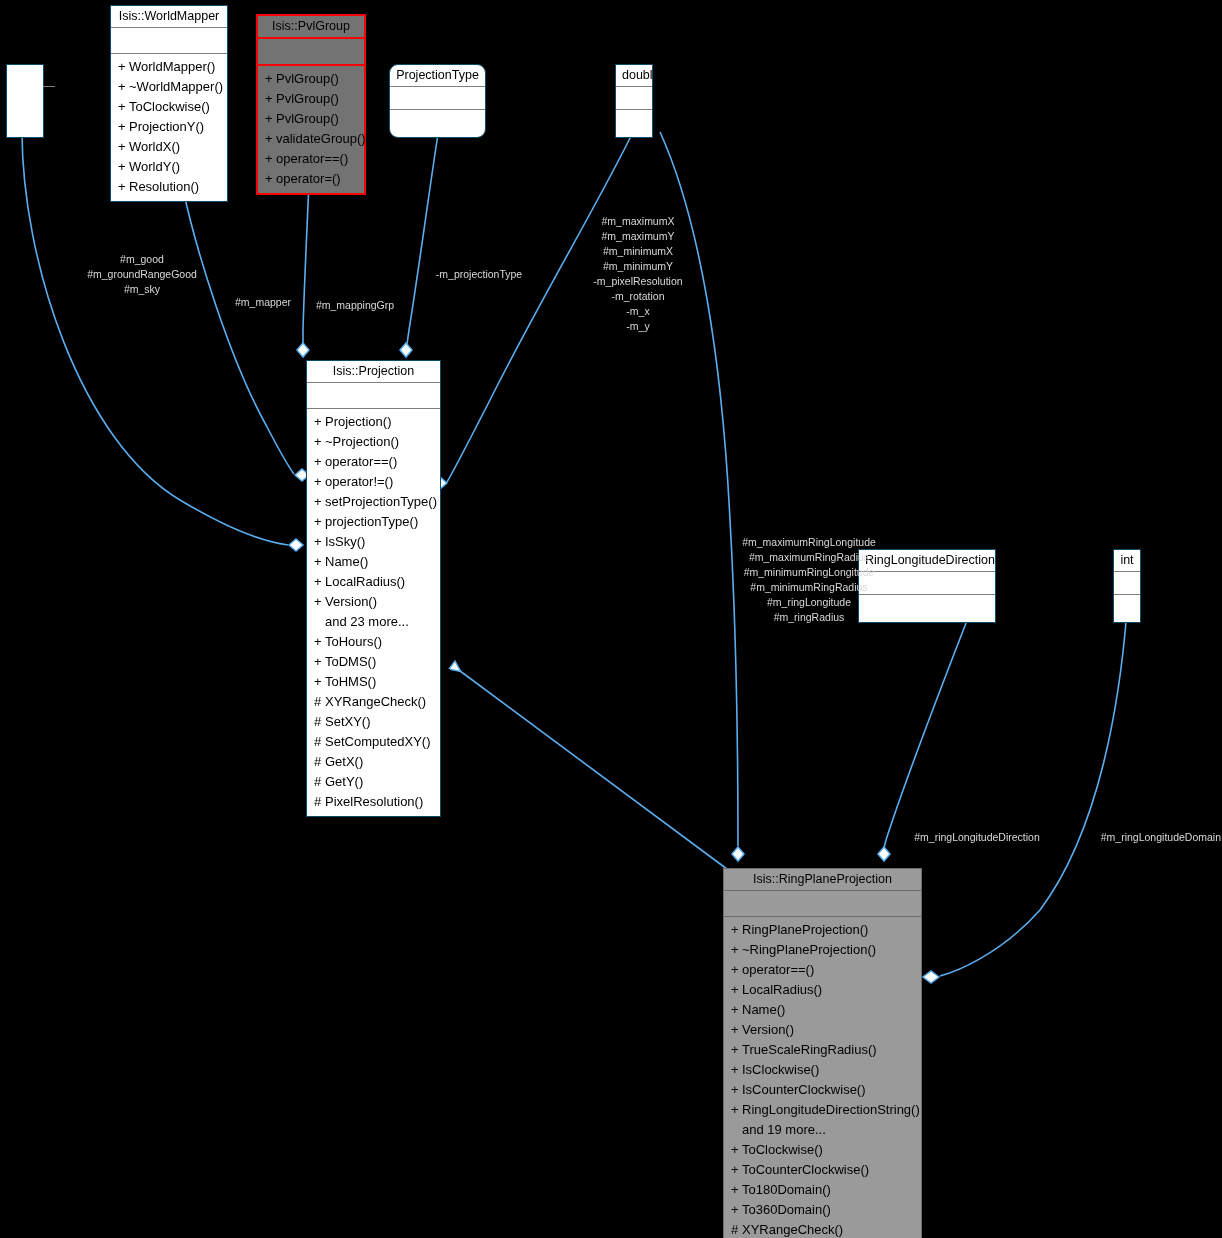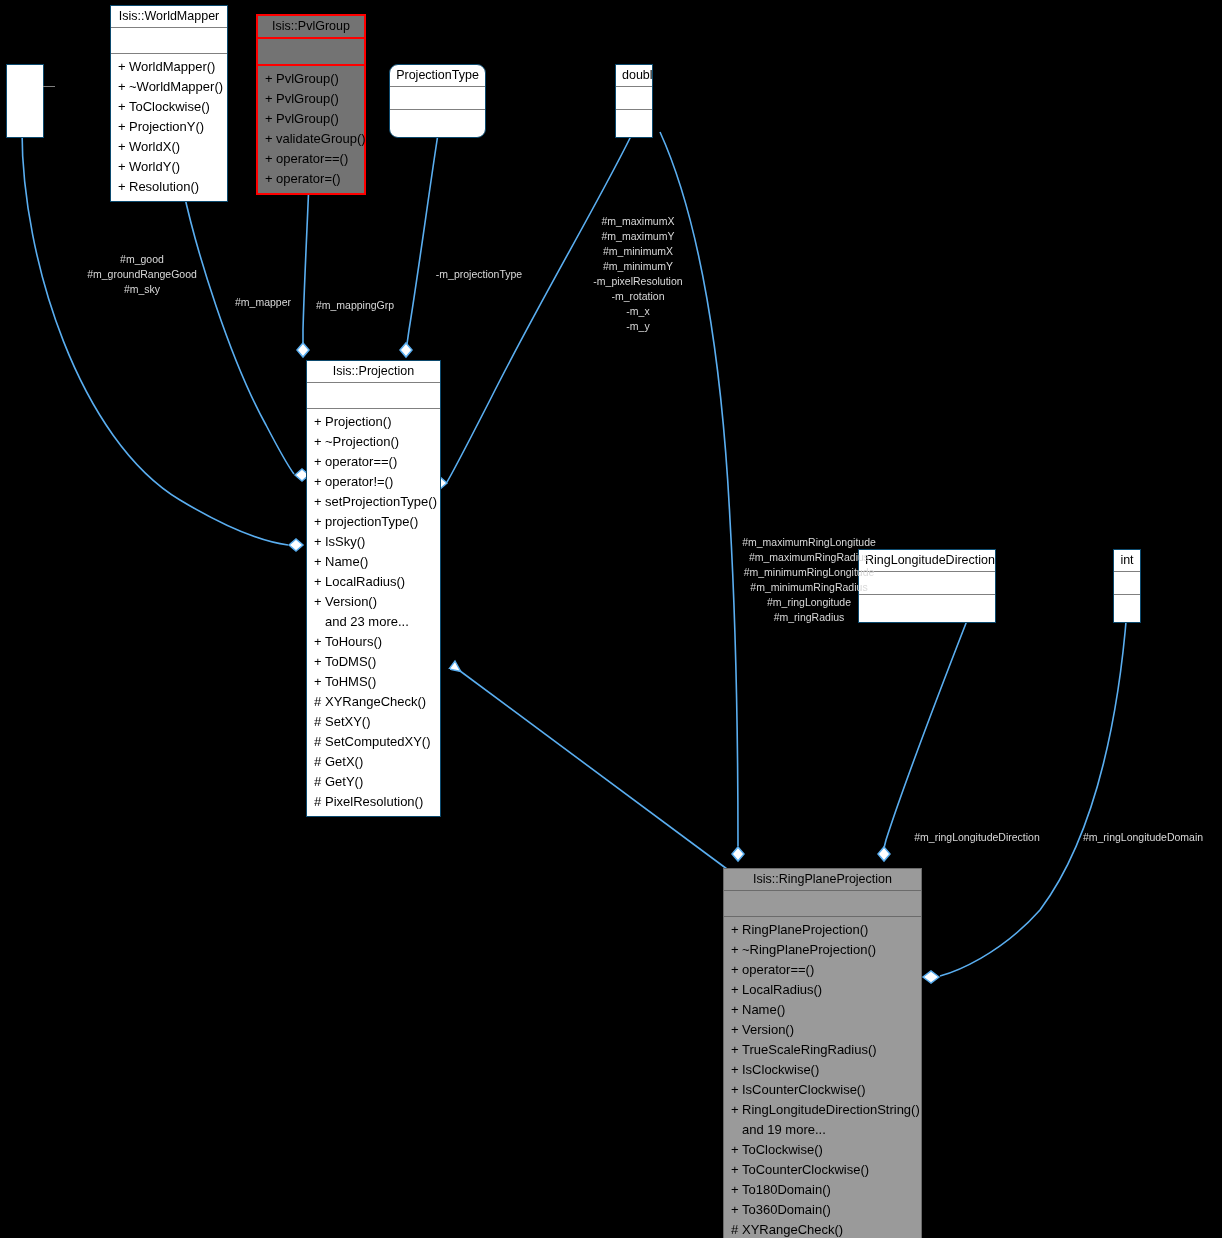--- a/index.html
+++ b/index.html
@@ -264,15 +264,15 @@
 
   <div class="edge-label" style="left:712px; top:535px; width:194px;">#m_maximumRingLongitude
 #m_maximumRingRadius
 #m_minimumRingLongitude
 #m_minimumRingRadius
 #m_ringLongitude
 #m_ringRadius</div>
 
   <div class="edge-label" style="left:892px; top:830px; width:170px;">#m_ringLongitudeDirection</div>
 
-  <div class="edge-label" style="left:1065px; top:830px; width:156px;">#m_ringLongitudeDomain</div>
+  <div class="edge-label" style="left:1065px; top:830px; width:156px;text-align:right;">#m_ringLongitudeDomain</div>
 
 </div>
 
 </body></html>

